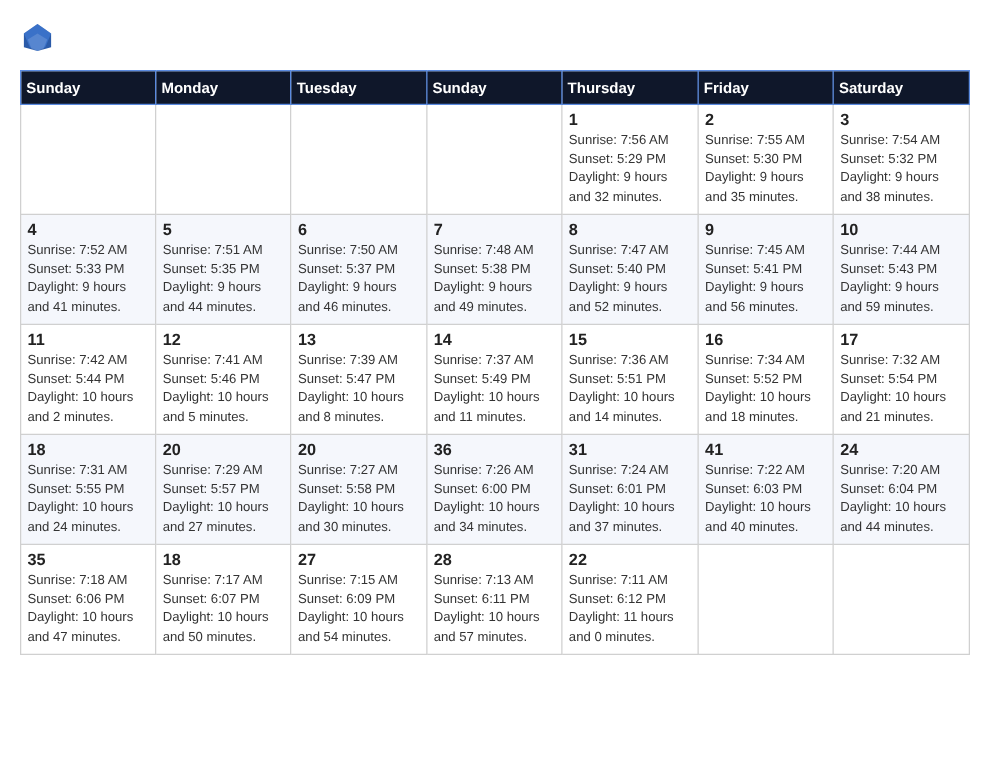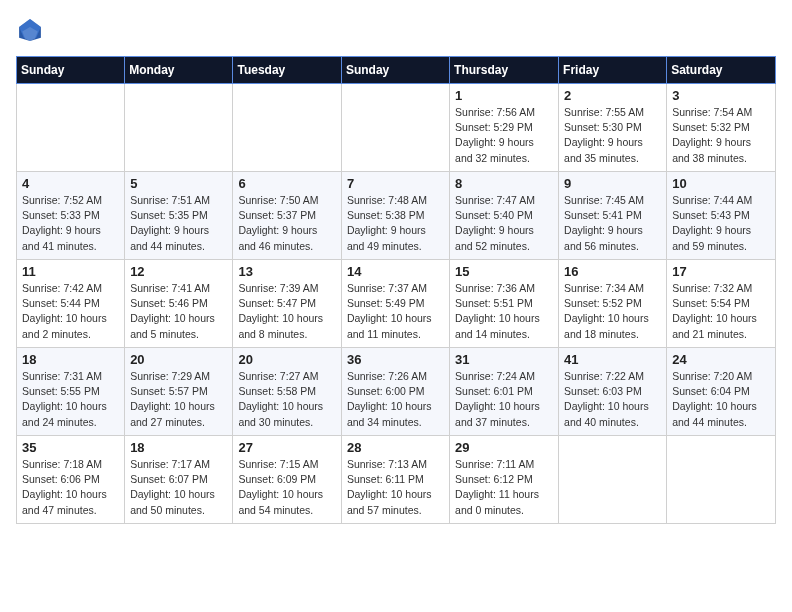--- a/index.html
+++ b/index.html
@@ -238,20 +238,20 @@
         </td>
         <td>
           <div class="day-num">27</div>
           <div class="day-info">Sunrise: 7:15 AM<br>Sunset: 6:09 PM<br>Daylight: 10 hours<br>and 54 minutes.</div>
         </td>
         <td>
           <div class="day-num">28</div>
           <div class="day-info">Sunrise: 7:13 AM<br>Sunset: 6:11 PM<br>Daylight: 10 hours<br>and 57 minutes.</div>
         </td>
         <td>
-          <div class="day-num">29</div>
+          <div class="day-num">22</div>
           <div class="day-info">Sunrise: 7:11 AM<br>Sunset: 6:12 PM<br>Daylight: 11 hours<br>and 0 minutes.</div>
         </td>
         <td class="empty-cell"></td>
         <td class="empty-cell"></td>
       </tr>
     </tbody>
 </table>
 
 </body></html>

